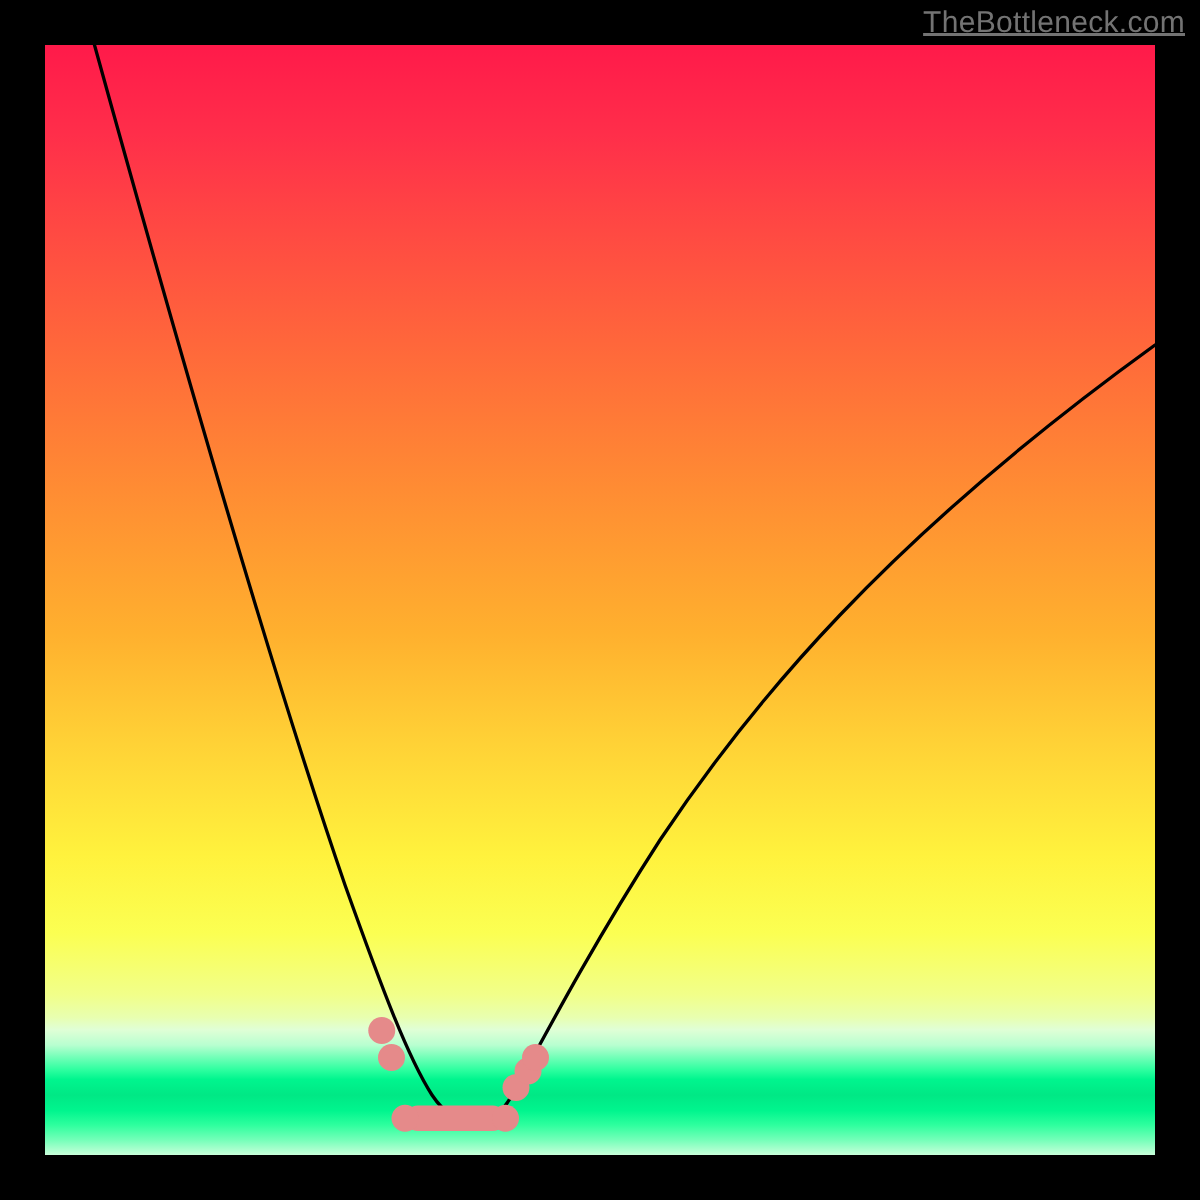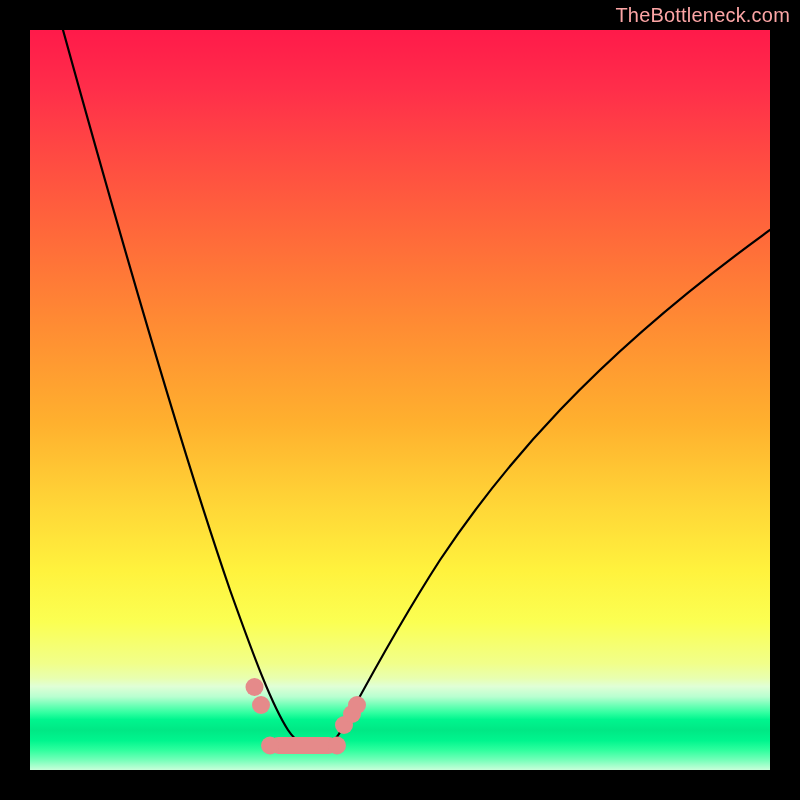--- a/index.html
+++ b/index.html
@@ -71,24 +71,25 @@
     stroke: none;
   }
   .pill {
     fill: #e58a8a;
     stroke: none;
   }
   .watermark {
     position: absolute;
     top: 4px;
     right: 10px;
-    color: #fca5a5;
+    color: #737373;
     font-size: 20px;
     letter-spacing: 0.2px;
     font-weight: 500;
+    text-decoration: underline;
   }
 </style>
 </head>
 <body>
 
 <div class="frame">
   <div class="plot-area">
     <div class="bg-gradient"></div>
 
     <svg class="curve-svg" viewBox="0 0 740 740">

